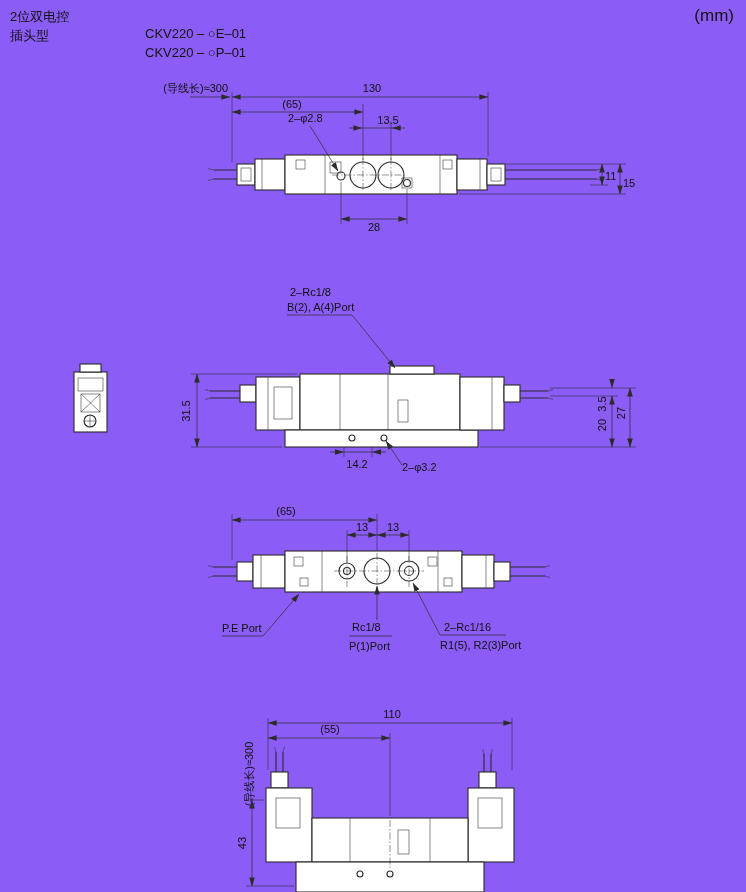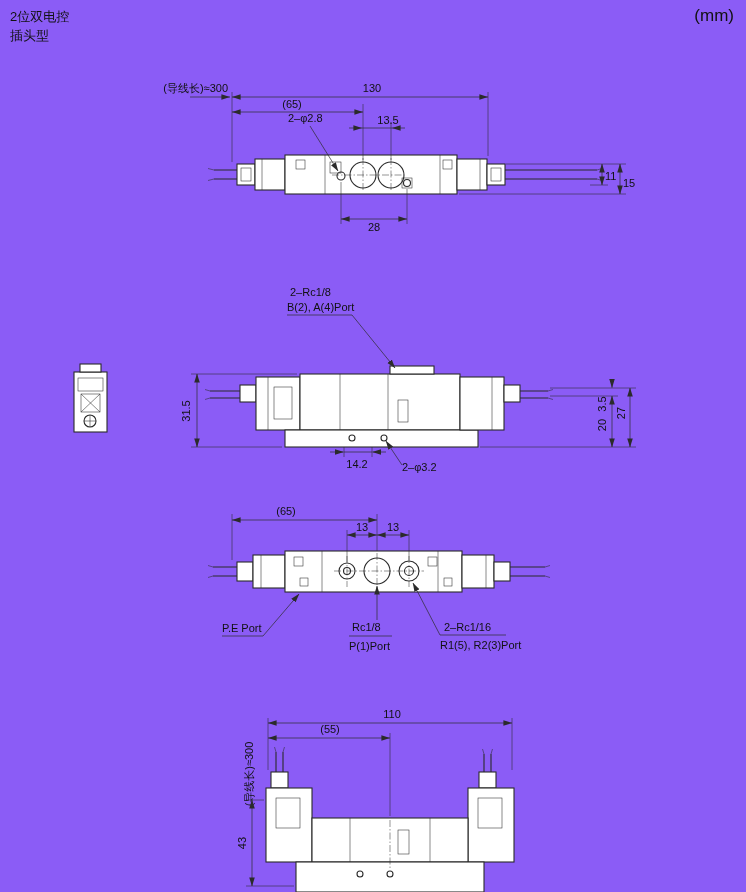--- a/index.html
+++ b/index.html
@@ -27,20 +27,24 @@
 </head>
 <body>
 
 <div class="page">
 
   <div class="hdr-title">
     <div>2位双电控</div>
     <div>插头型</div>
   </div>
 
+  <div class="models">
+    <div>CKV220 – ○E–01</div>
+    <div>CKV220 – ○P–01</div>
+  </div>
 
   <div class="unit">(mm)</div>
 
   <svg class="drawing" width="746" height="892" viewBox="0 0 746 892">
     <defs>
       <marker id="arr" viewBox="0 0 9 7" refX="8.6" refY="3.5" markerWidth="9" markerHeight="7" orient="auto-start-reverse" markerUnits="userSpaceOnUse">
         <path d="M9,3.5 L0,0.7 L0,6.3 Z" fill="#2b2b2b"></path>
       </marker>
     </defs>
 

